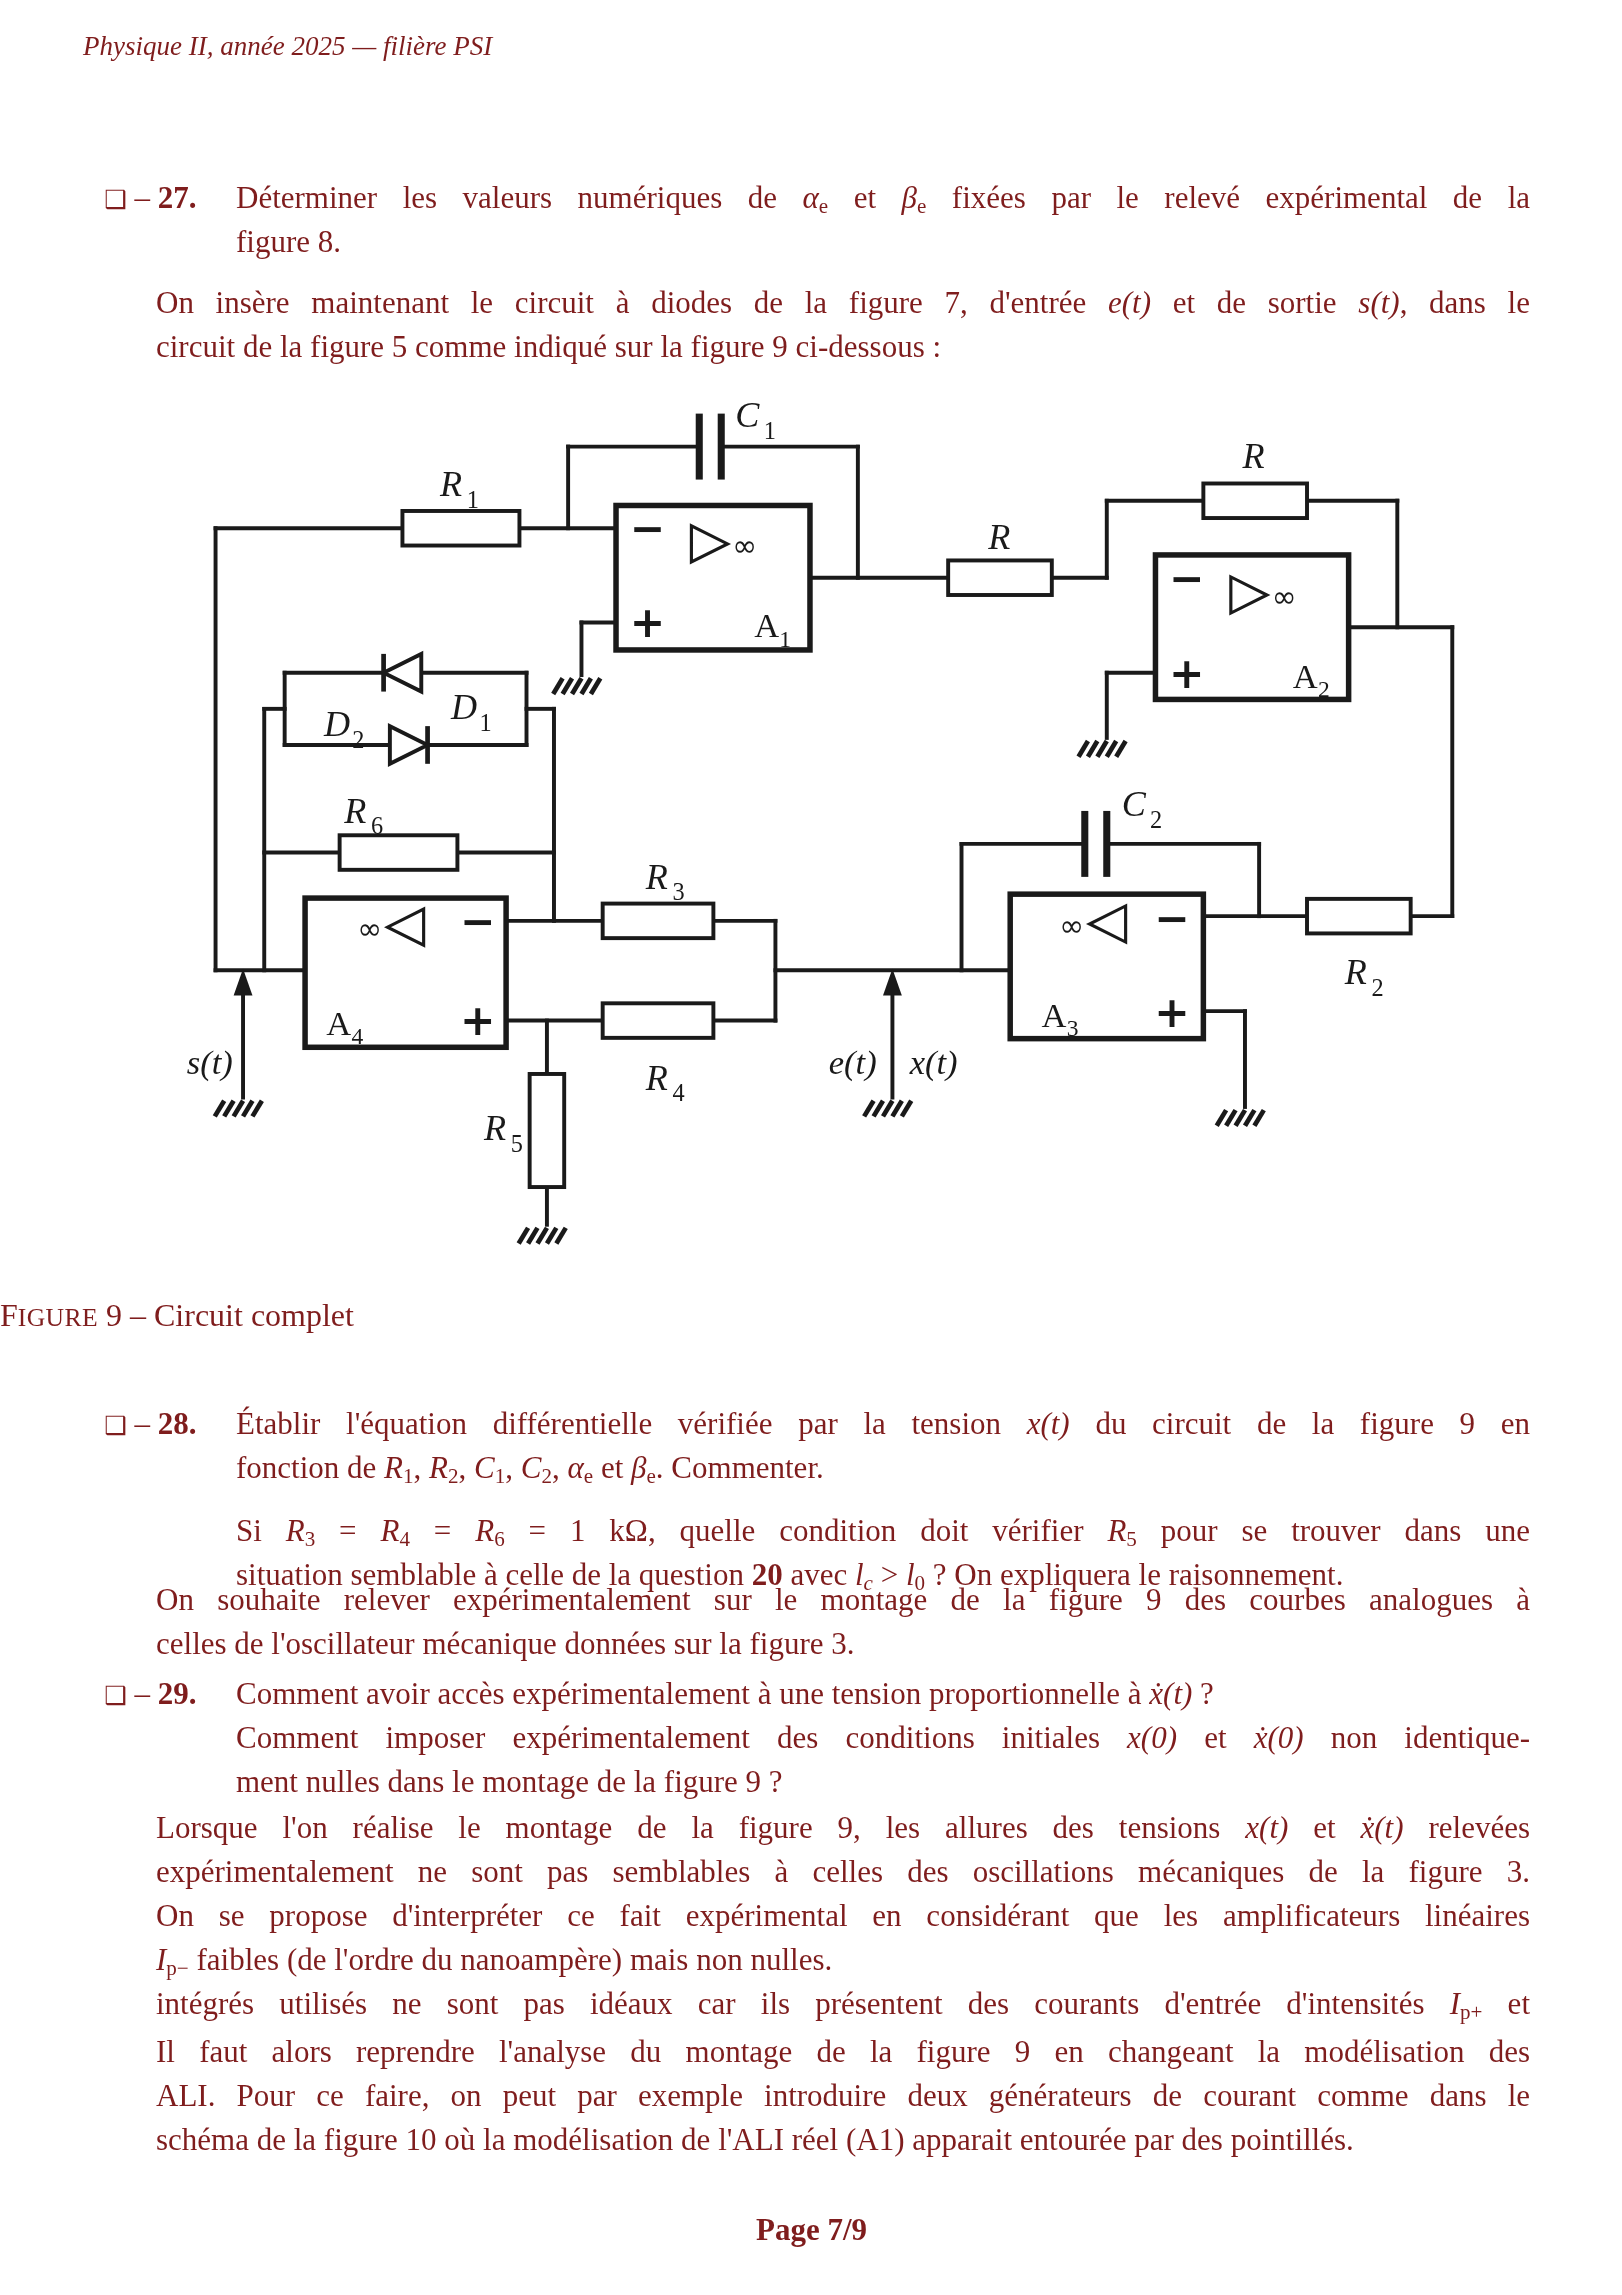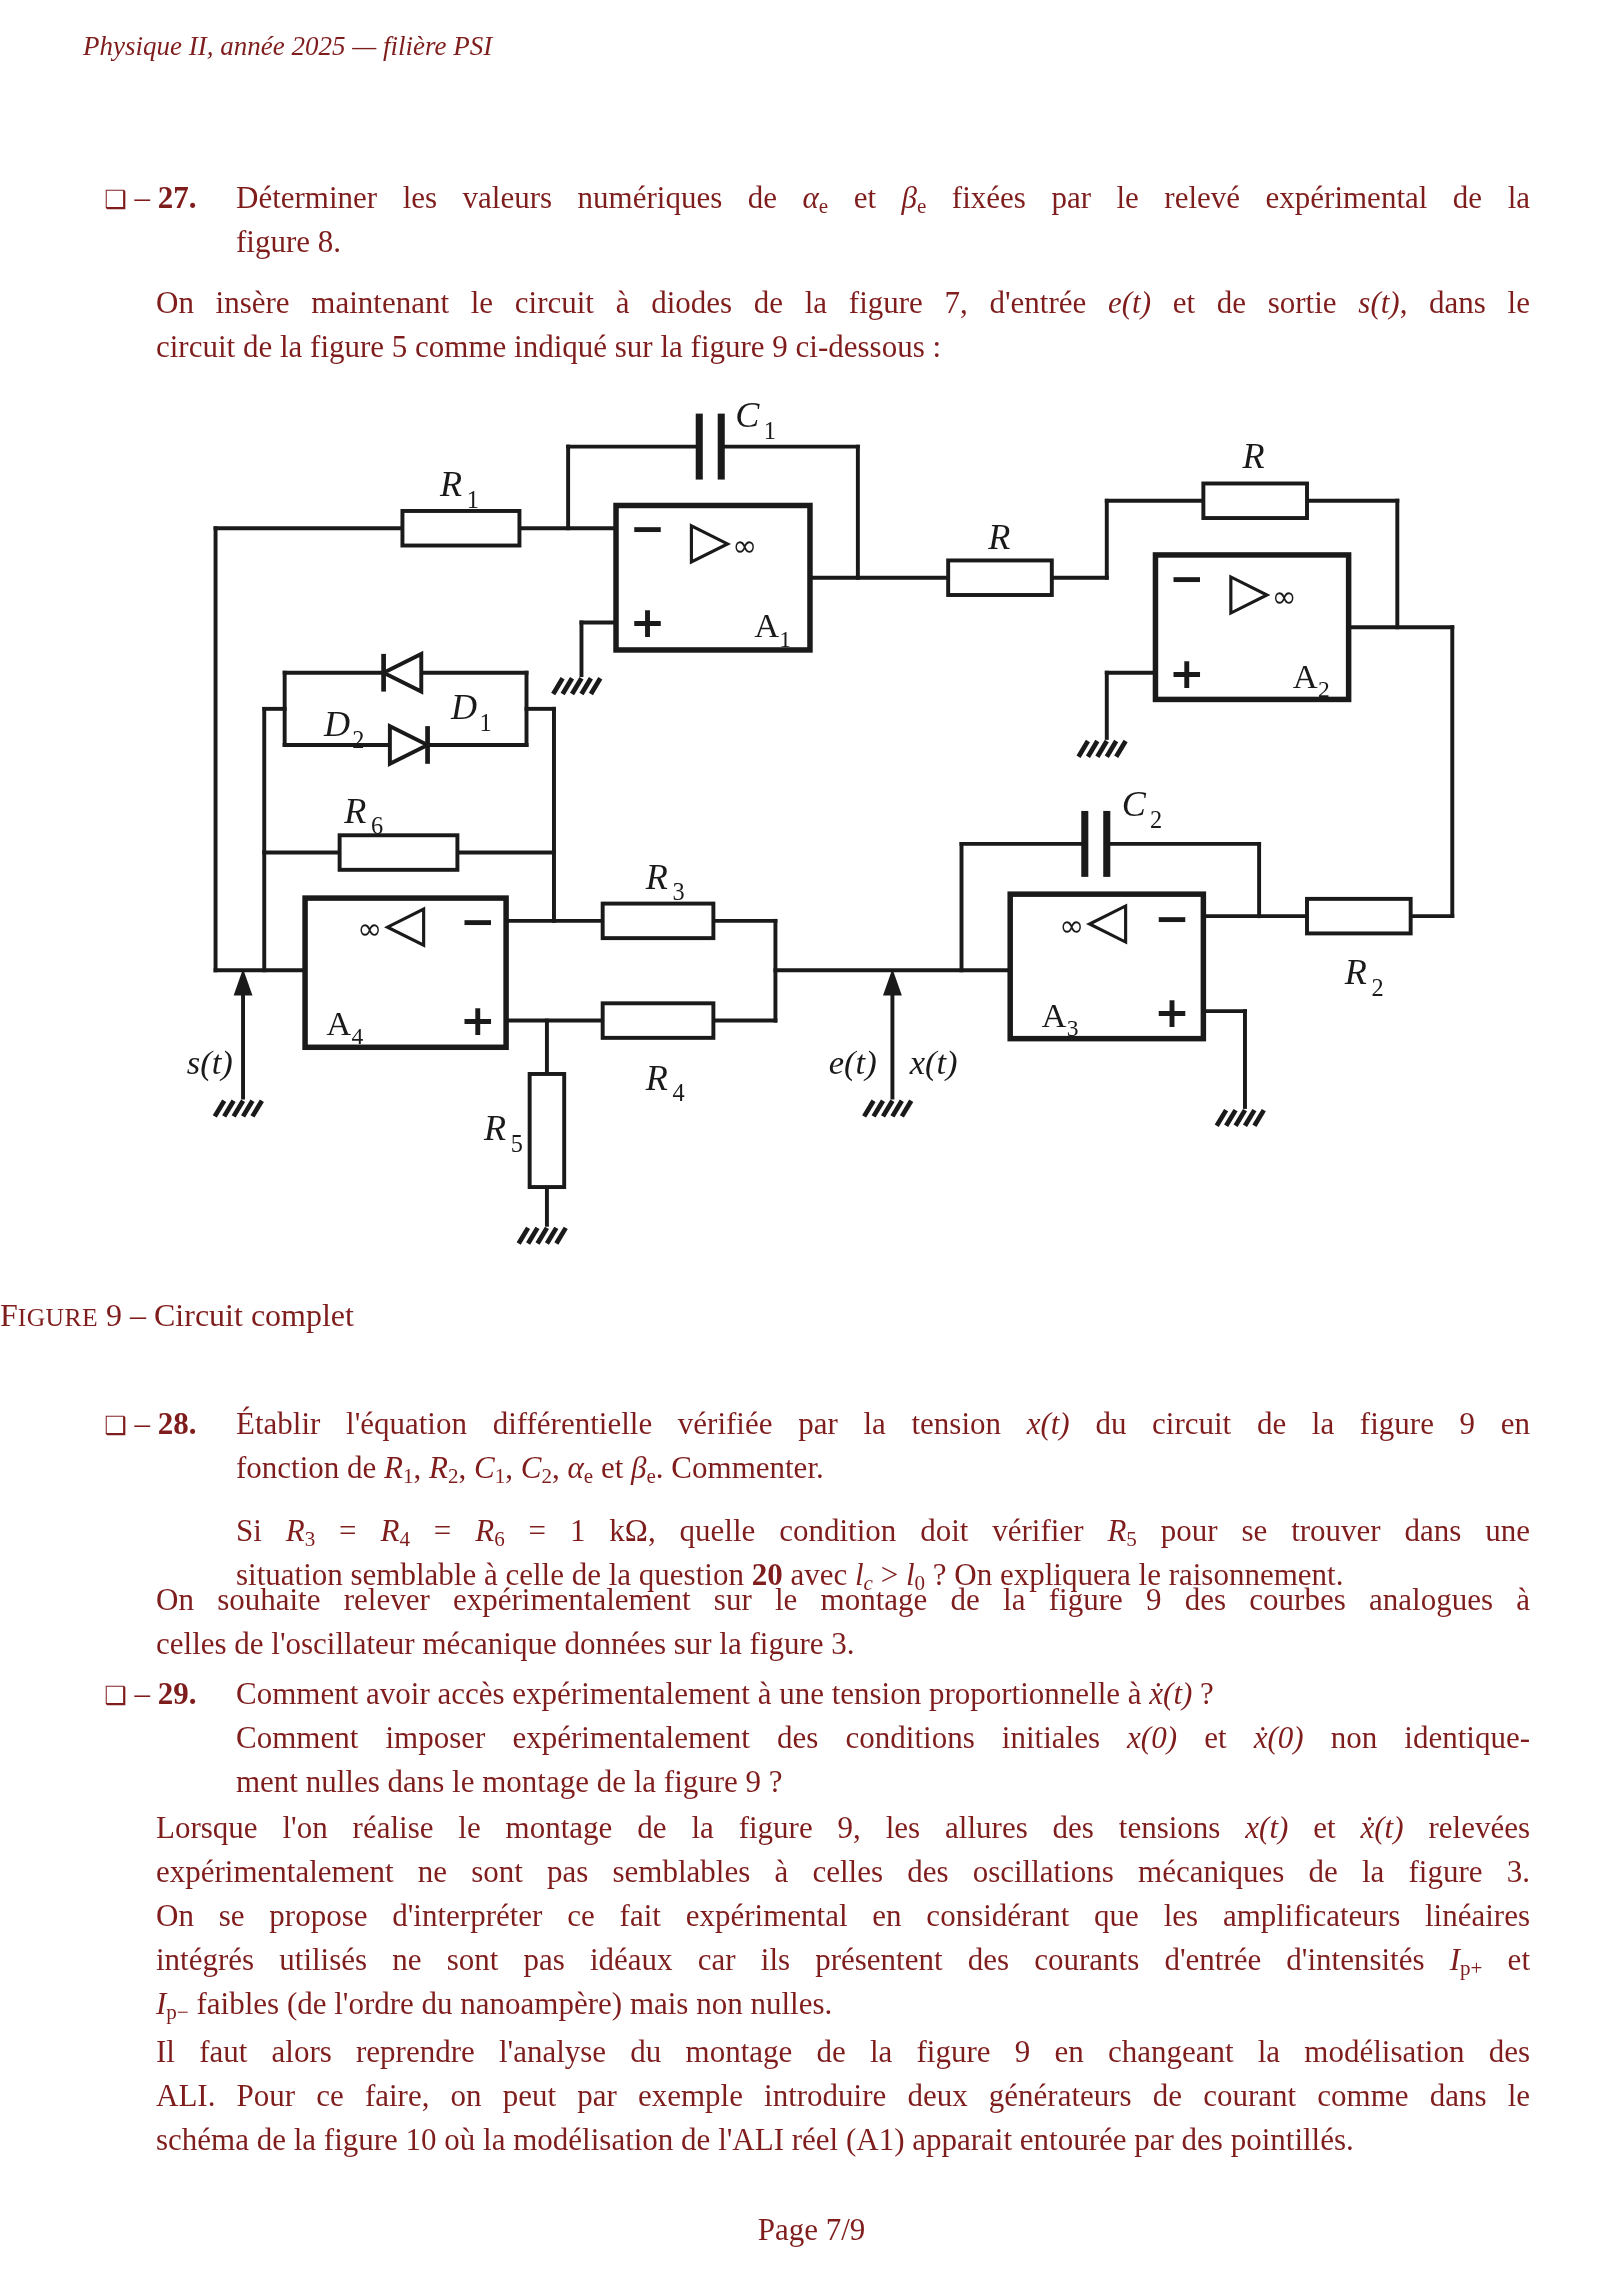--- a/index.html
+++ b/index.html
@@ -12,21 +12,21 @@
   .block.para{padding-left:52px;}
   .marker{position:absolute;left:0;top:0;height:44px;line-height:44px;font-size:31px;white-space:nowrap;}
   .line{height:44px;line-height:44px;font-size:31px;text-align:justify;text-align-last:justify;}
   .line.last{text-align-last:left;}
   .it{font-style:italic;}
   .bd{font-weight:bold;}
   .sb{font-size:.68em;vertical-align:-0.22em;}
   .sc{font-size:.8em;letter-spacing:0.4px;}
   .sq{font-family:"DejaVu Sans",sans-serif;font-size:.82em;}
   .caption{position:absolute;left:0;top:1297px;width:100%;text-align:left;font-size:32px;}
-  .footer{position:absolute;left:0;top:2212px;width:100%;text-align:center;font-weight:normal;font-size:31px;}
+  .footer{position:absolute;left:0;top:2212px;width:100%;text-align:center;font-weight:bold;font-size:31px;}
   svg .w{stroke:#1a1a1a;stroke-width:5;fill:none;stroke-linecap:square;}
   svg .wb{stroke:#1a1a1a;stroke-width:7;fill:#ffffff;}
   svg .rb{stroke:#1a1a1a;stroke-width:5;fill:#ffffff;}
   svg .cp{stroke:#1a1a1a;stroke-width:9;}
   svg .tri{stroke:#1a1a1a;stroke-width:4;fill:none;}
   svg .db{stroke:#1a1a1a;stroke-width:5;fill:#ffffff;}
   svg .bar{stroke:#1a1a1a;stroke-width:6;}
   svg .gl{stroke:#1a1a1a;stroke-width:6;}
   svg .ah{fill:#1a1a1a;stroke:none;}
   svg text{fill:#1a1a1a;}
@@ -71,22 +71,22 @@
     <div class="block item" style="top:1672px">
         <span class="marker"><span class="sq">❑</span><span> – </span><span class="bd">29.</span></span>
         <div class="line last"><span>Comment avoir accès expérimentalement à une tension proportionnelle à </span><span class="it">ẋ(t)</span><span> ?</span></div>
         <div class="line"><span>Comment imposer expérimentalement des conditions initiales </span><span class="it">x(0)</span><span> et </span><span class="it">ẋ(0)</span><span> non identique-</span></div>
         <div class="line last"><span>ment nulles dans le montage de la figure 9 ?</span></div>
       </div>
     <div class="block para" style="top:1806px">
         <div class="line"><span>Lorsque l'on réalise le montage de la figure 9, les allures des tensions </span><span class="it">x(t)</span><span> et </span><span class="it">ẋ(t)</span><span> relevées</span></div>
         <div class="line"><span>expérimentalement ne sont pas semblables à celles des oscillations mécaniques de la figure 3.</span></div>
         <div class="line"><span>On se propose d'interpréter ce fait expérimental en considérant que les amplificateurs linéaires</span></div>
+        <div class="line last"><span class="it">I</span><span class="sb">p−</span><span> faibles (de l'ordre du nanoampère) mais non nulles.</span></div>
         <div class="line"><span>intégrés utilisés ne sont pas idéaux car ils présentent des courants d'entrée d'intensités </span><span class="it">I</span><span class="sb">p+</span><span> et</span></div>
-        <div class="line last"><span class="it">I</span><span class="sb">p−</span><span> faibles (de l'ordre du nanoampère) mais non nulles.</span></div>
       </div>
     <div class="block para" style="top:2030px">
         <div class="line"><span>Il faut alors reprendre l'analyse du montage de la figure 9 en changeant la modélisation des</span></div>
         <div class="line"><span>ALI. Pour ce faire, on peut par exemple introduire deux générateurs de courant comme dans le</span></div>
         <div class="line last"><span>schéma de la figure 10 où la modélisation de l'ALI réel (A1) apparait entourée par des pointillés.</span></div>
       </div>
   </div>
 
   <svg viewBox="0 0 1760 1150" style="position:absolute;left:181px;top:361px;width:1382px;height:903px">
     <defs>

